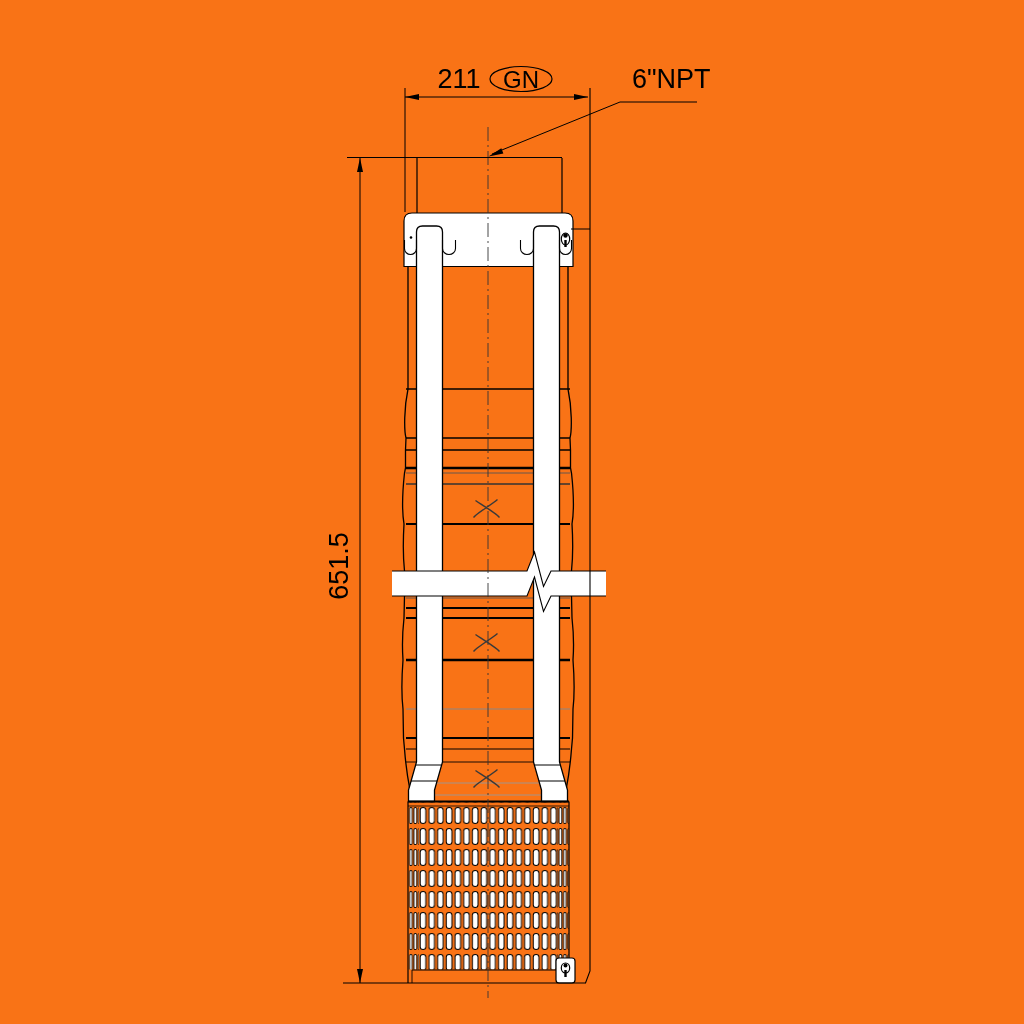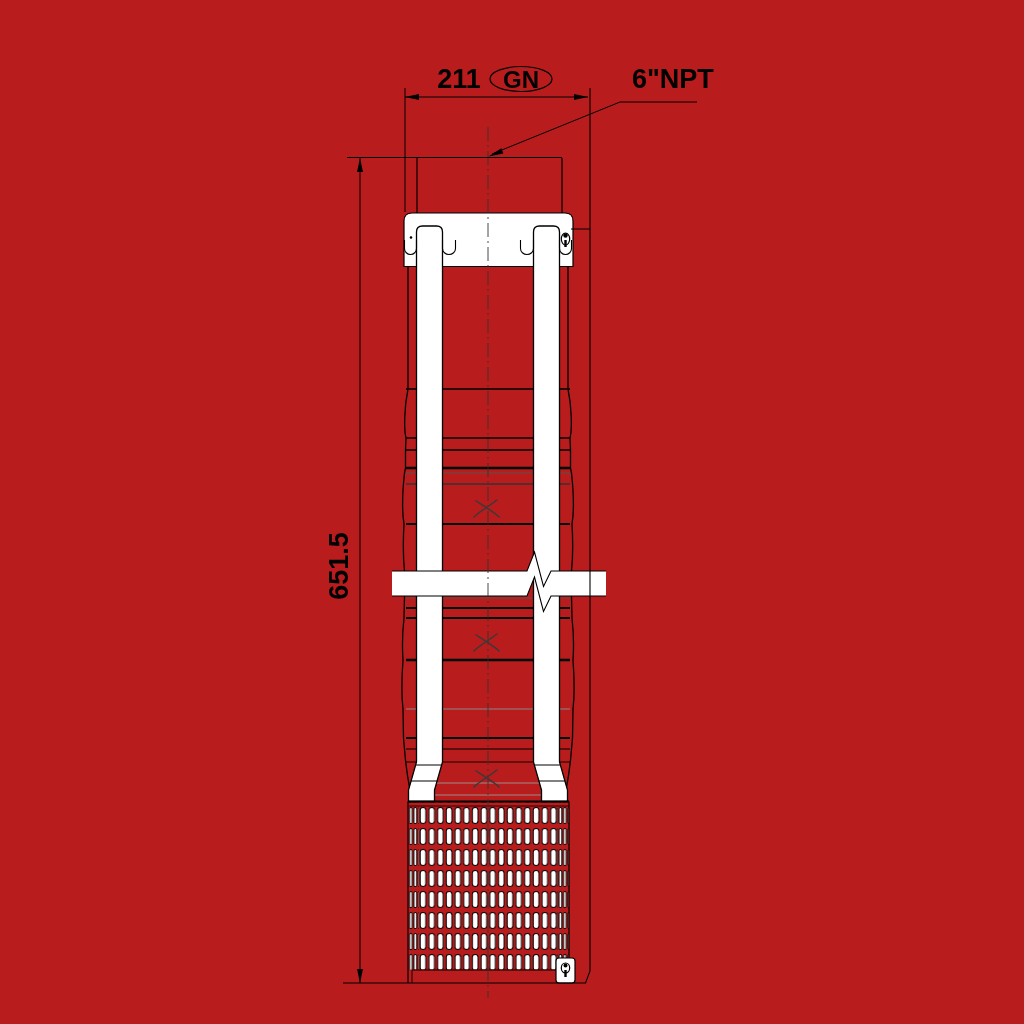--- a/index.html
+++ b/index.html
@@ -1,17 +1,17 @@
 <!DOCTYPE html>
 <html><head>
 <meta charset="utf-8">
 <style>
   html,body{margin:0;padding:0;background:#ffffff;}
-  .page{position:relative;width:1024px;height:1024px;background:#b91c1c;overflow:hidden;
-        font-family:"Liberation Sans", sans-serif;font-weight:bold;}
+  .page{position:relative;width:1024px;height:1024px;background:#f97316;overflow:hidden;
+        font-family:"Liberation Sans", sans-serif;}
   svg{position:absolute;left:0;top:0;}
   text{fill:#000;}
   .dim-txt{font-size:27px;}
   .gn-txt{font-size:24px;}
 </style>
 </head>
 <body>
 
 <div class="page">
 <svg width="1024" height="1024" viewBox="0 0 1024 1024">

